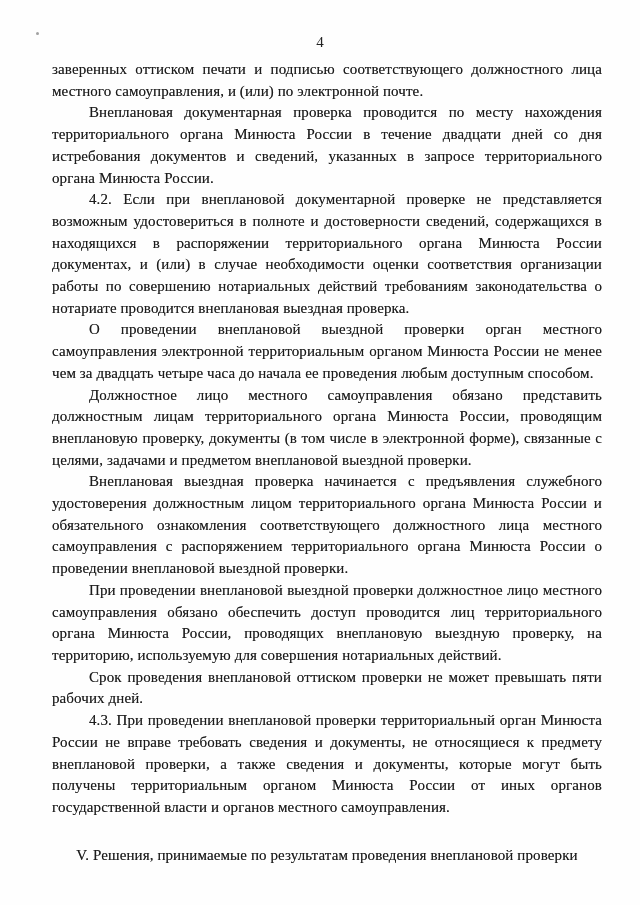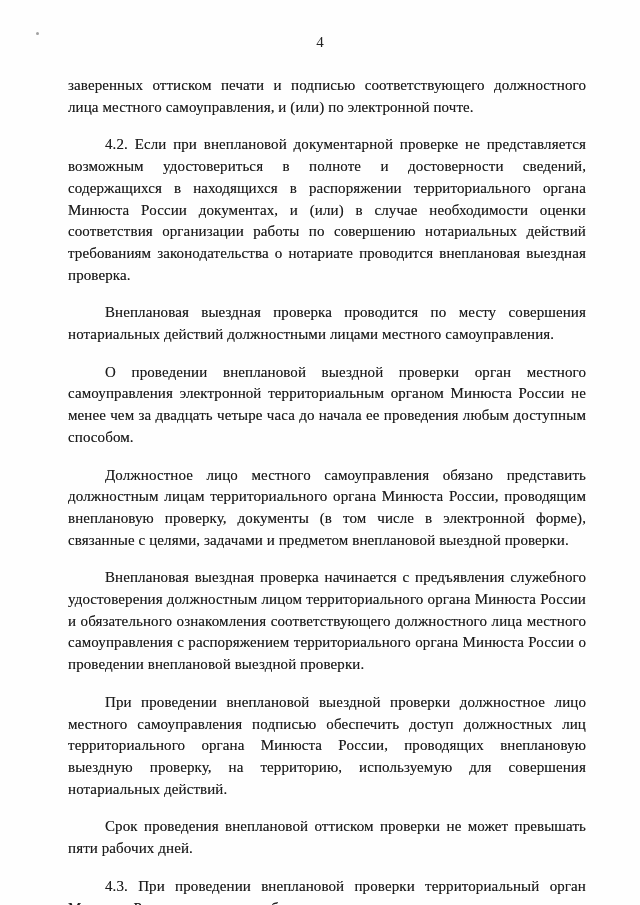--- a/index.html
+++ b/index.html
@@ -41,21 +41,21 @@
     left: 52px;
     top: 59px;
     width: 550px;
     font-size: 15px;
     line-height: 21.7px;
     text-align: justify;
     letter-spacing: 0.1px;
     text-shadow: 0 0 0.4px rgba(20,20,20,0.55);
   }
   .content p {
-    margin: 16px;
+    margin: 0;
     padding: 0;
   }
   .content p.indent {
     text-indent: 37px;
   }
   .content p.continuation {
     text-indent: 0;
   }
   .content .section-heading {
     margin: 26px 0 29px 0;
@@ -67,25 +67,25 @@
 <body>
 
 <div class="page">
 
   <span class="scan-speck"></span>
 
   <div class="page-number">4</div>
 
   <div class="content">
     <p class="continuation">заверенных оттиском печати и подписью соответствующего должностного лица местного самоуправления, и (или) по электронной почте.</p>
+    <p class="indent">Внеплановая документарная проверка проводится по месту нахождения территориального органа Минюста России в течение двадцати дней со дня истребования документов и сведений, указанных в запросе территориального органа Минюста России.</p>
     <p class="indent">4.2. Если при внеплановой документарной проверке не представляется возможным удостовериться в полноте и достоверности сведений, содержащихся в находящихся в распоряжении территориального органа Минюста России документах, и (или) в случае необходимости оценки соответствия организации работы по совершению нотариальных действий требованиям законодательства о нотариате проводится внеплановая выездная проверка.</p>
-    <p class="indent">Внеплановая выездная проверка проводится по месту совершения нотариальных действий должностными лицами местного самоуправления.</p>
     <p class="indent">О проведении внеплановой выездной проверки орган местного самоуправления электронной территориальным органом Минюста России не менее чем за двадцать четыре часа до начала ее проведения любым доступным способом.</p>
     <p class="indent">Должностное лицо местного самоуправления обязано представить должностным лицам территориального органа Минюста России, проводящим внеплановую проверку, документы (в том числе в электронной форме), связанные с целями, задачами и предметом внеплановой выездной проверки.</p>
     <p class="indent">Внеплановая выездная проверка начинается с предъявления служебного удостоверения должностным лицом территориального органа Минюста России и обязательного ознакомления соответствующего должностного лица местного самоуправления с распоряжением территориального органа Минюста России о проведении внеплановой выездной проверки.</p>
-    <p class="indent">При проведении внеплановой выездной проверки должностное лицо местного самоуправления подписью обеспечить доступ должностных лиц территориального органа Минюста России, проводящих внеплановую выездную проверку, на территорию, используемую для совершения нотариальных действий.</p>
+    <p class="indent">При проведении внеплановой выездной проверки должностное лицо местного самоуправления обязано обеспечить доступ проводится лиц территориального органа Минюста России, проводящих внеплановую выездную проверку, на территорию, используемую для совершения нотариальных действий.</p>
     <p class="indent">Срок проведения внеплановой оттиском проверки не может превышать пяти рабочих дней.</p>
     <p class="indent">4.3. При проведении внеплановой проверки территориальный орган Минюста России не вправе требовать сведения и документы, не относящиеся к предмету внеплановой проверки, а также сведения и документы, которые могут быть получены территориальным органом Минюста России от иных органов государственной власти и органов местного самоуправления.</p>
     <p class="section-heading">V. Решения, принимаемые по результатам проведения внеплановой проверки</p>
 
   </div>
 
 </div>
 
 </body></html>

